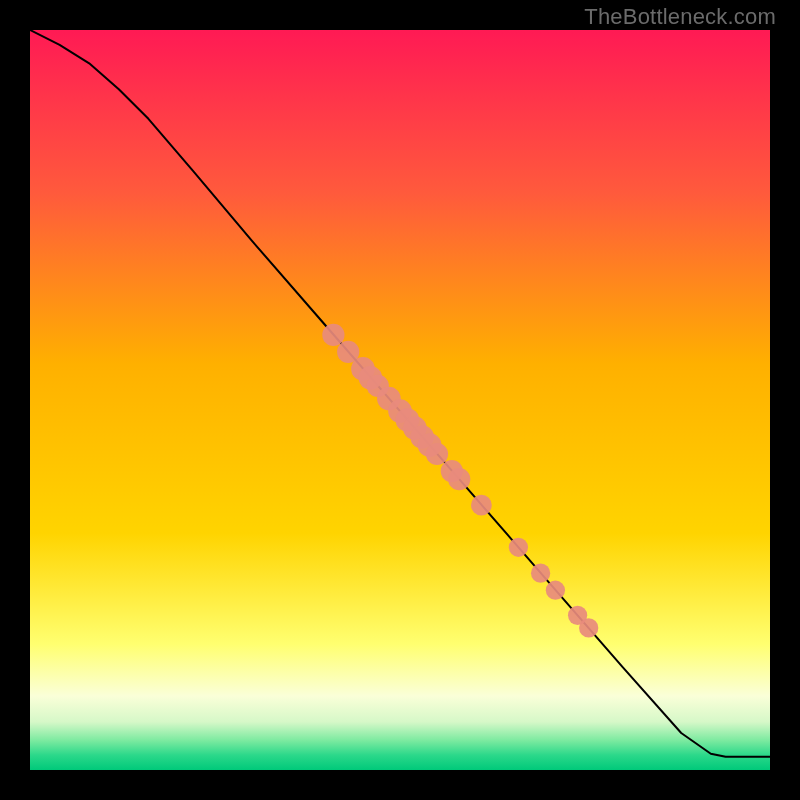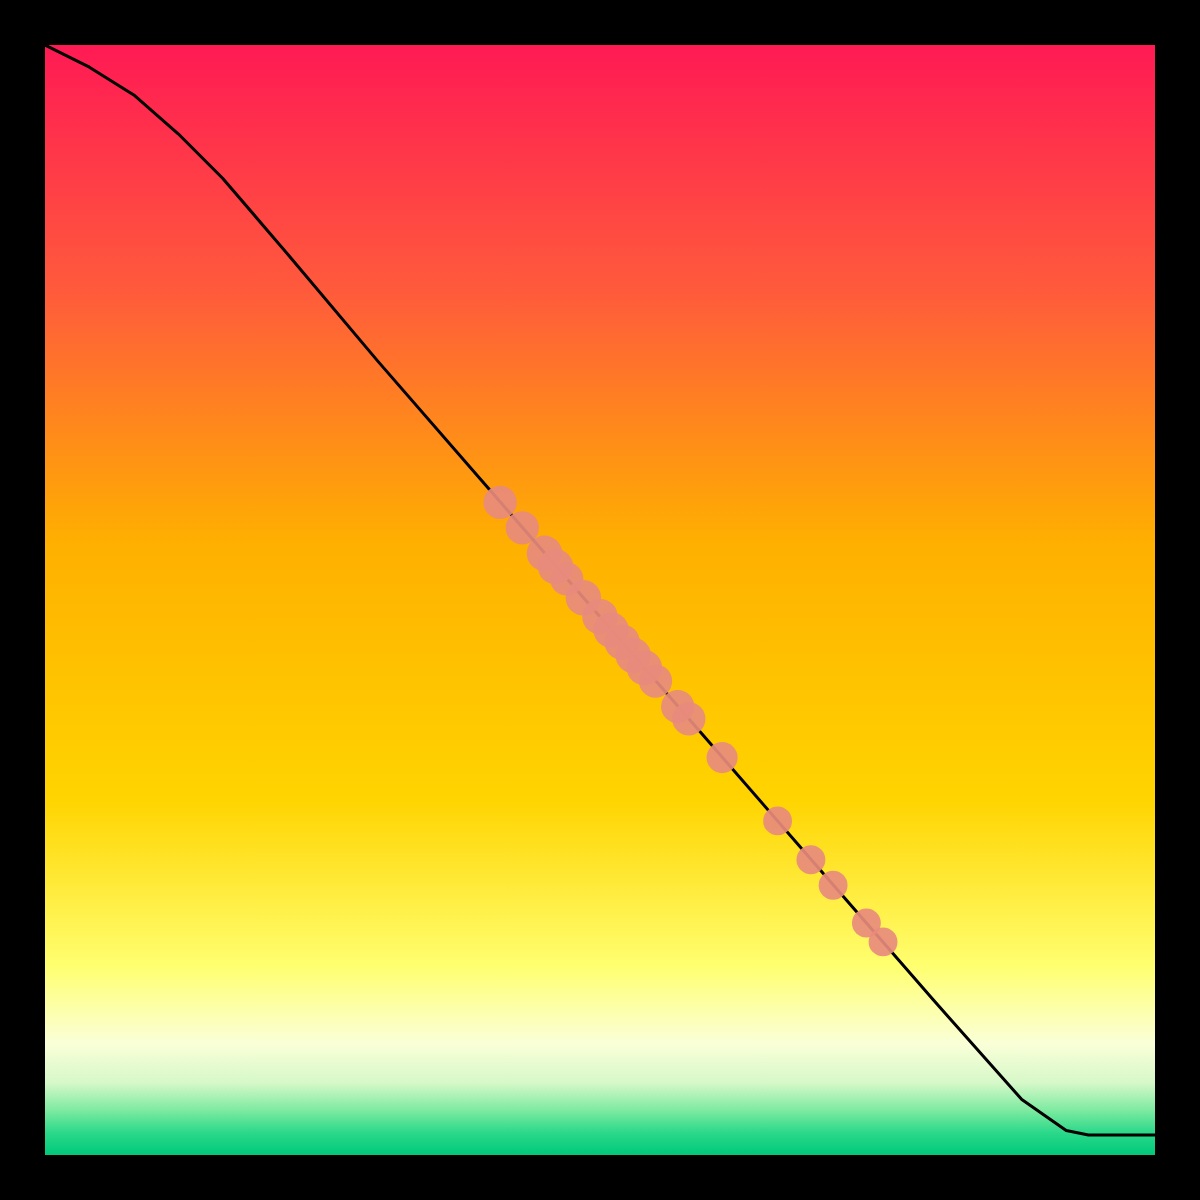--- a/index.html
+++ b/index.html
@@ -35,20 +35,21 @@
     height: 740px;
   }
   svg {
     display: block;
   }
 </style>
 </head>
 <body>
 
 <div class="stage">
+  <div class="watermark">TheBottleneck.com</div>
 
   <div class="plot">
     <svg id="chart-svg" viewBox="0 0 740 740" width="740" height="740" preserveAspectRatio="none">
       <defs>
         <linearGradient id="bg-grad" x1="0" y1="0" x2="0" y2="1">
           <stop id="g0" offset="0%" stop-color="#ff1a54"></stop>
           <stop id="g1" offset="22%" stop-color="#ff5a3c"></stop>
           <stop id="g2" offset="45%" stop-color="#ffb000"></stop>
           <stop id="g3" offset="68%" stop-color="#ffd400"></stop>
           <stop id="g4" offset="83%" stop-color="#ffff70"></stop>

